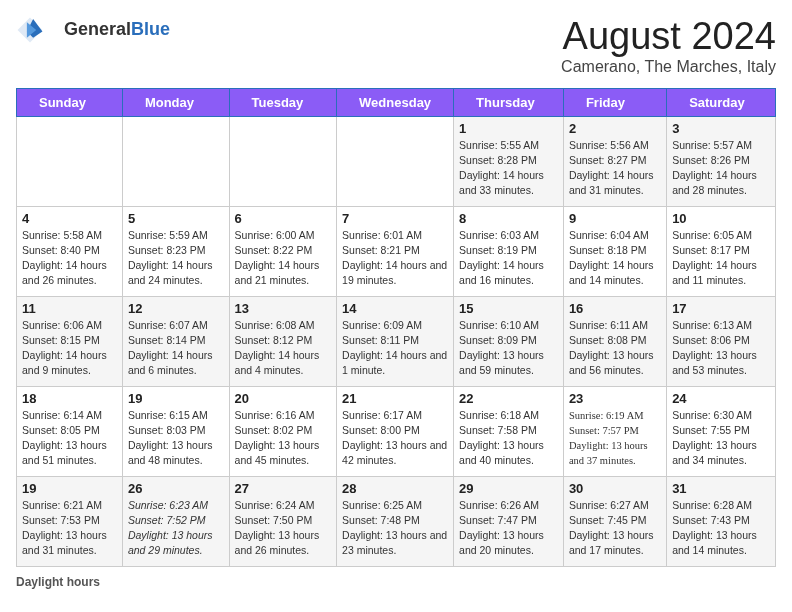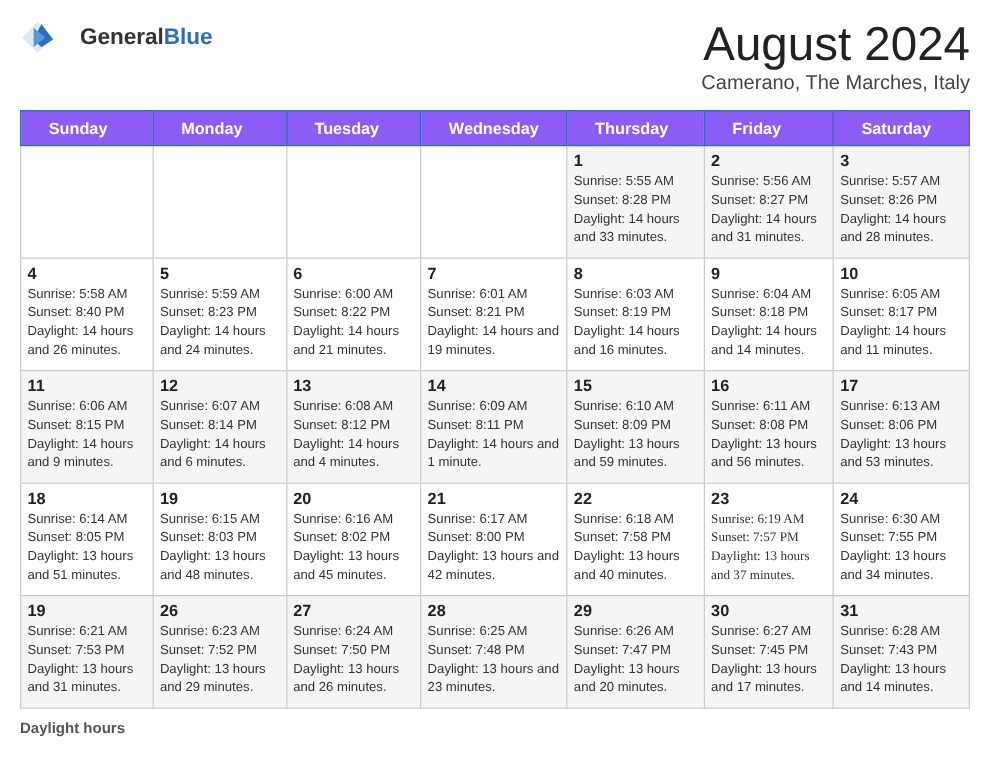--- a/index.html
+++ b/index.html
@@ -285,21 +285,21 @@
       </tr>
       <tr>
         <td>
           <span class="day-num">19</span>
           <div class="day-info" style="white-space: pre-line;">Sunrise: 6:21 AM
 Sunset: 7:53 PM
 Daylight: 13 hours and 31 minutes.</div>
         </td>
         <td>
           <span class="day-num">26</span>
-          <div class="day-info" style="white-space: pre-line;">Sunrise: 6:23 AM
+          <div class="day-info" style="white-space: pre-line; font-style: italic;">Sunrise: 6:23 AM
 Sunset: 7:52 PM
 Daylight: 13 hours and 29 minutes.</div>
         </td>
         <td>
           <span class="day-num">27</span>
           <div class="day-info" style="white-space: pre-line;">Sunrise: 6:24 AM
 Sunset: 7:50 PM
 Daylight: 13 hours and 26 minutes.</div>
         </td>
         <td>

